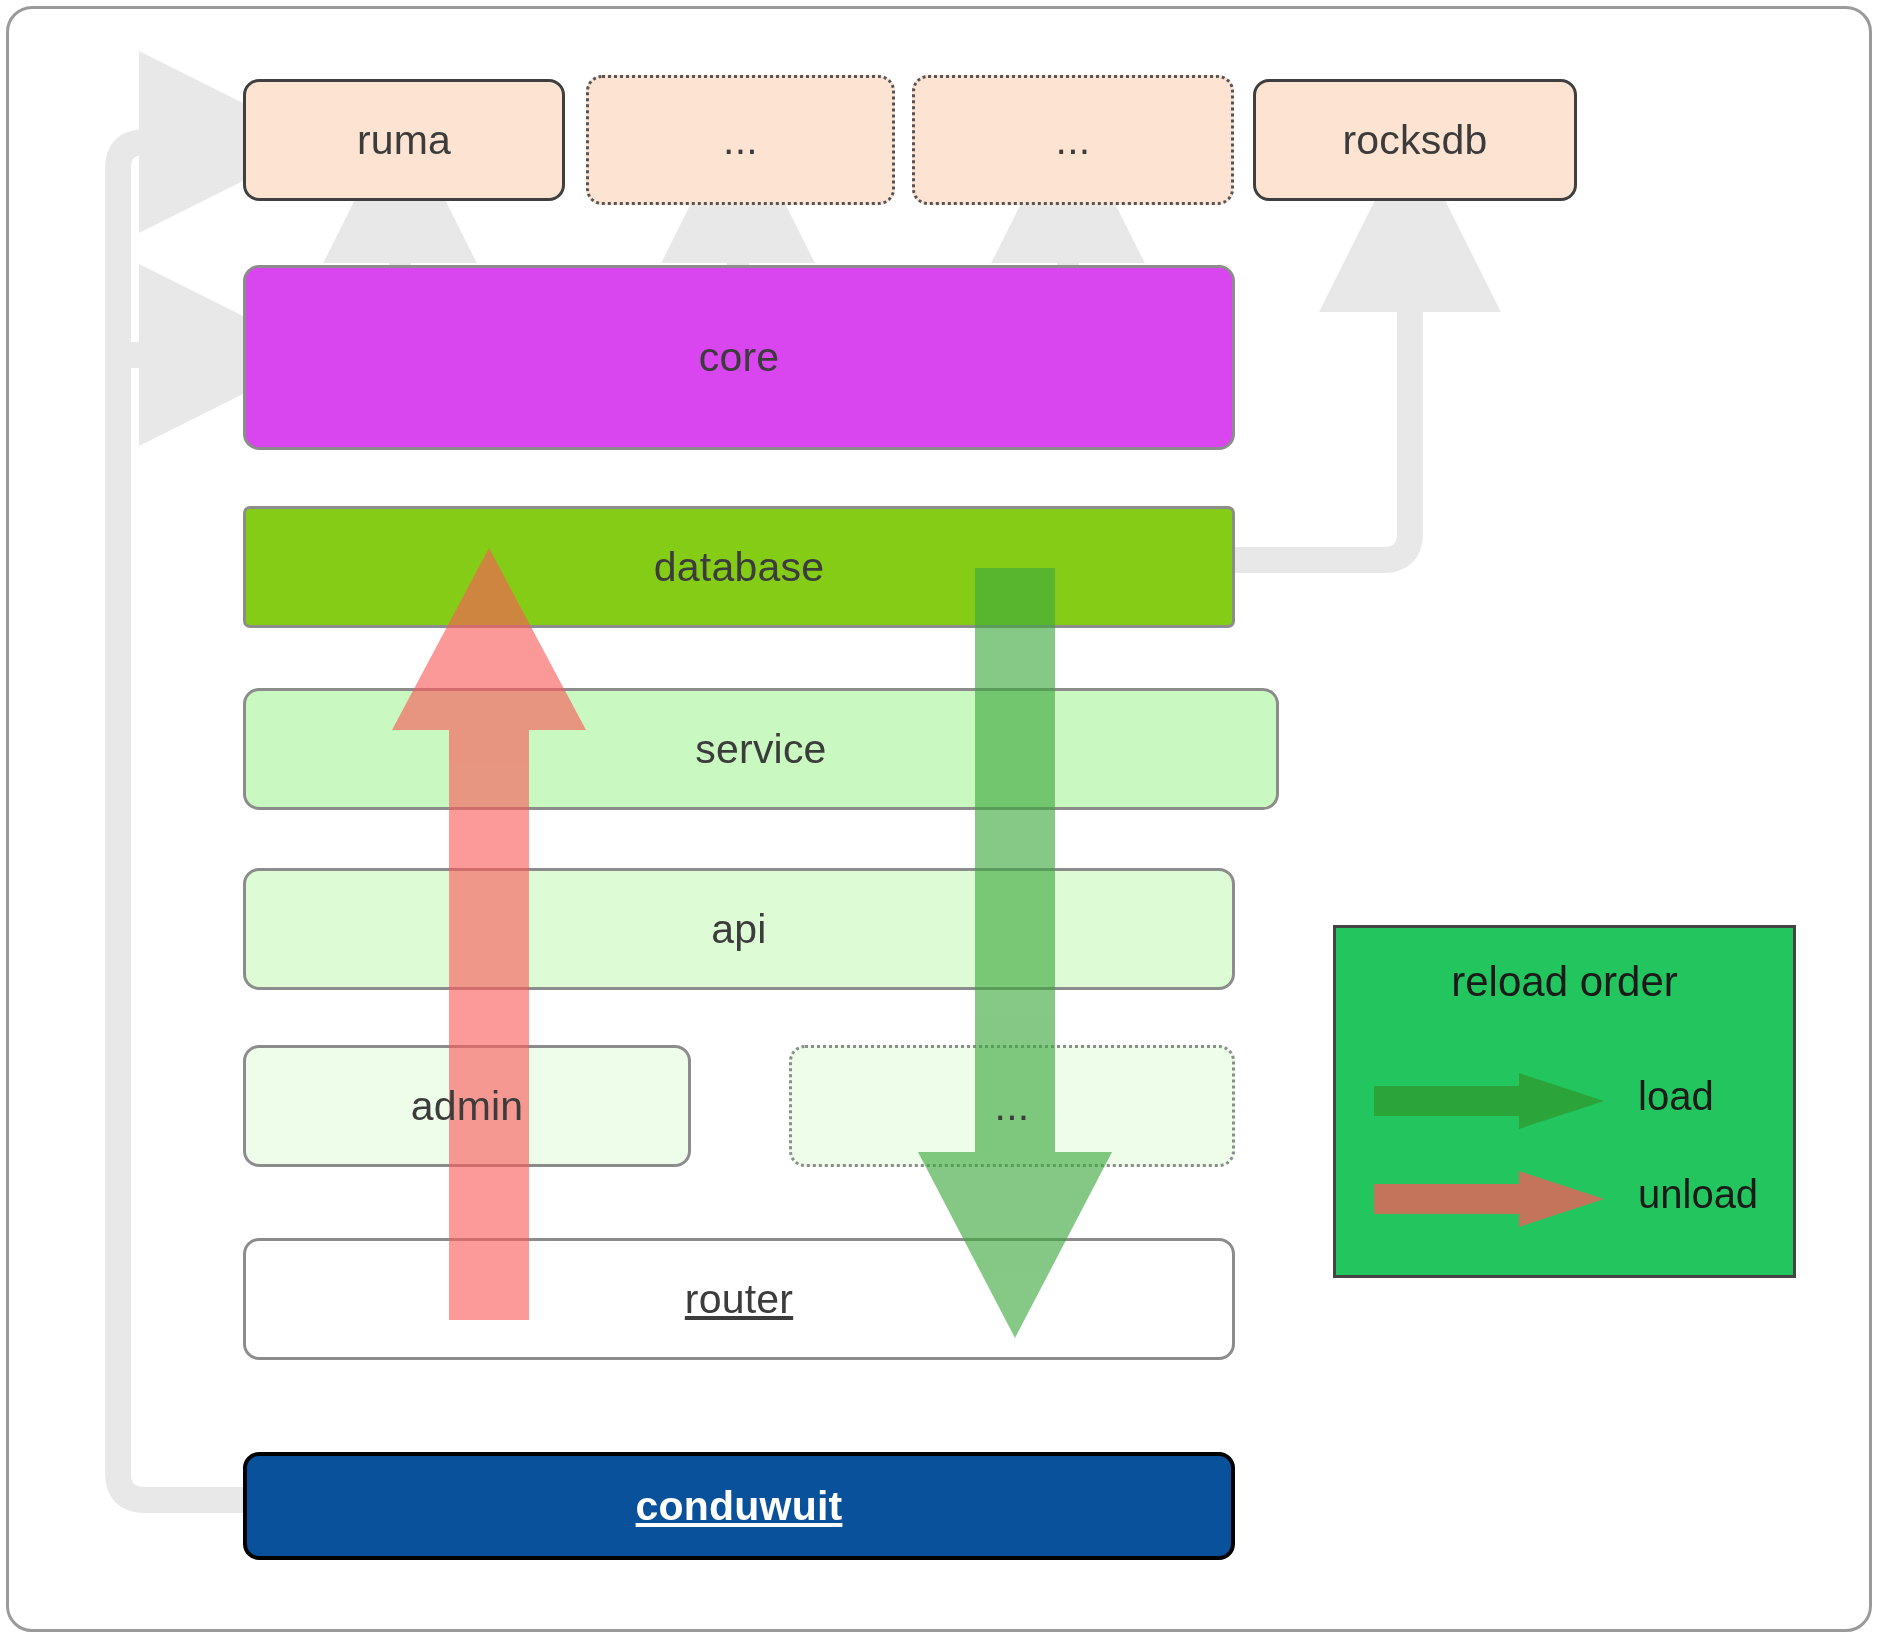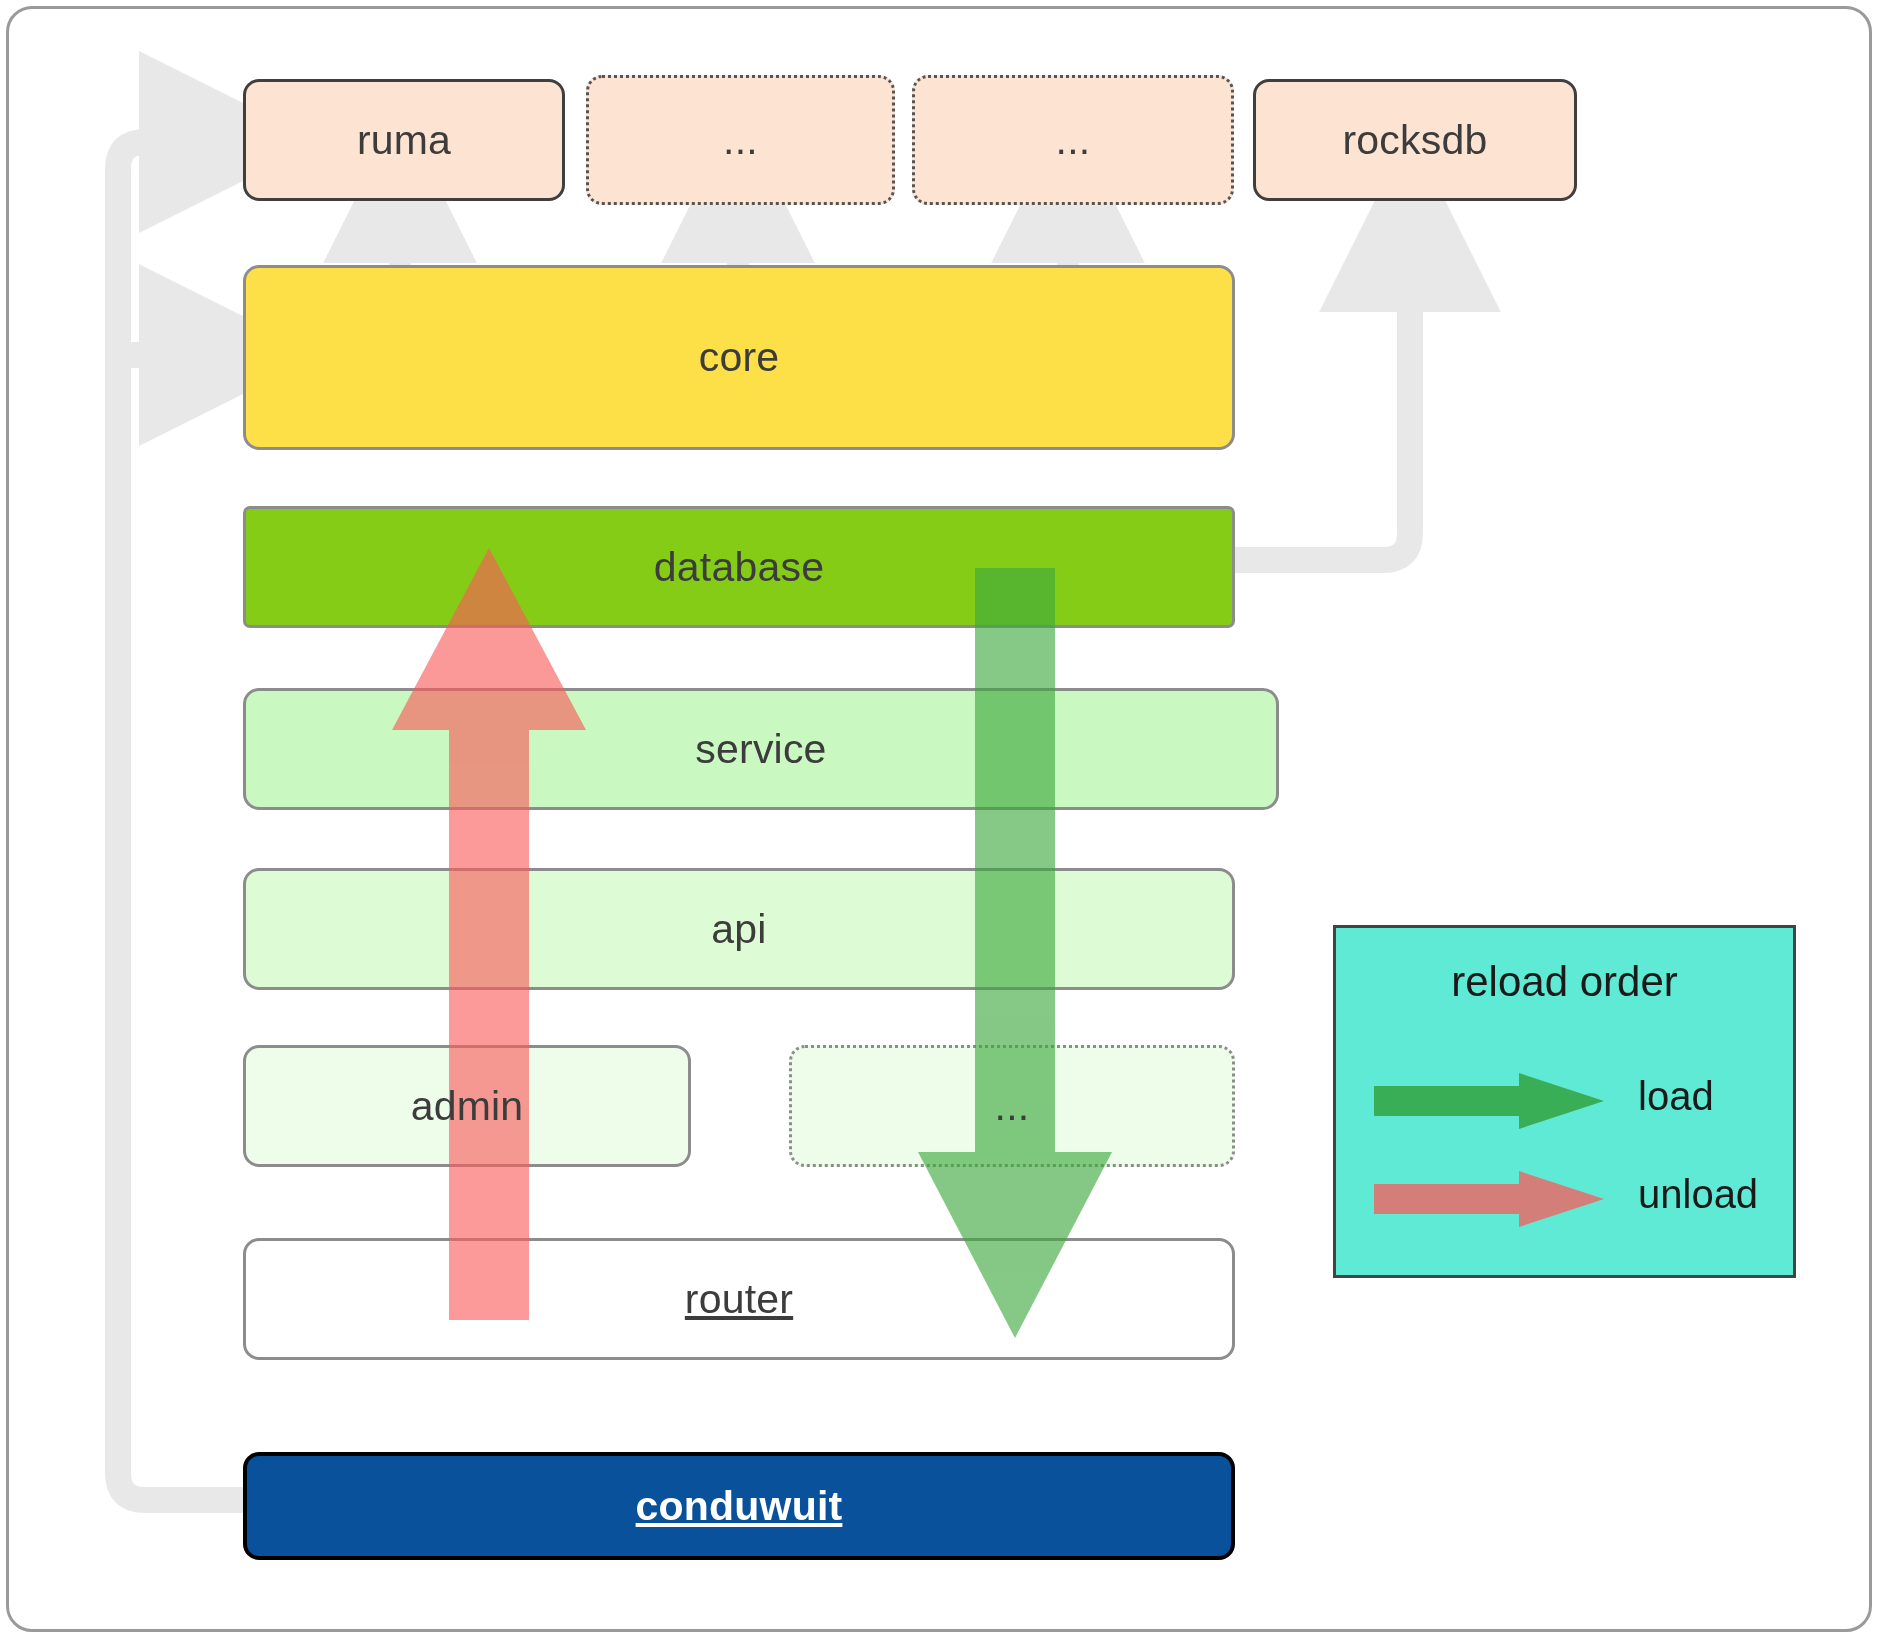--- a/index.html
+++ b/index.html
@@ -74,21 +74,21 @@
     text-decoration: underline;
   }
   .node .nlabel { position: relative; z-index: 3; }
   
   #legend {
     position: absolute;
     left: 1333px;
     top: 925px;
     width: 463px;
     height: 353px;
-    background: #5eead4;
+    background: #22c55e;
     border: 3px solid #444444;
     box-sizing: border-box;
   }
   #legend-title {
     position: absolute;
     left: 0; right: 0;
     top: 30px;
     text-align: center;
     font-size: 42px;
     color: #1a1a1a;
@@ -161,21 +161,21 @@
   </div>
 
   <div class="node dep dotted" style="left:912px; top:75px; width:322px; height:130px;">
     <span class="nlabel">...</span>
   </div>
 
   <div class="node dep" style="left:1253px; top:79px; width:324px; height:122px;">
     <span class="nlabel">rocksdb</span>
   </div>
 
-  <div class="node layer" style="left:243px; top:265px; width:992px; height:185px; background:#fde047;">
+  <div class="node layer" style="left:243px; top:265px; width:992px; height:185px; background:#d946ef;">
     <span class="nlabel">core</span>
   </div>
 
   <div class="node layer" style="left:243px; top:506px; width:992px; height:122px; background:#84cc16;border-radius:7px;">
     <span class="nlabel">database</span>
   </div>
 
   <div class="node layer" style="left:243px; top:688px; width:1036px; height:122px; background:#c9f8c0;">
     <span class="nlabel">service</span>
   </div>

